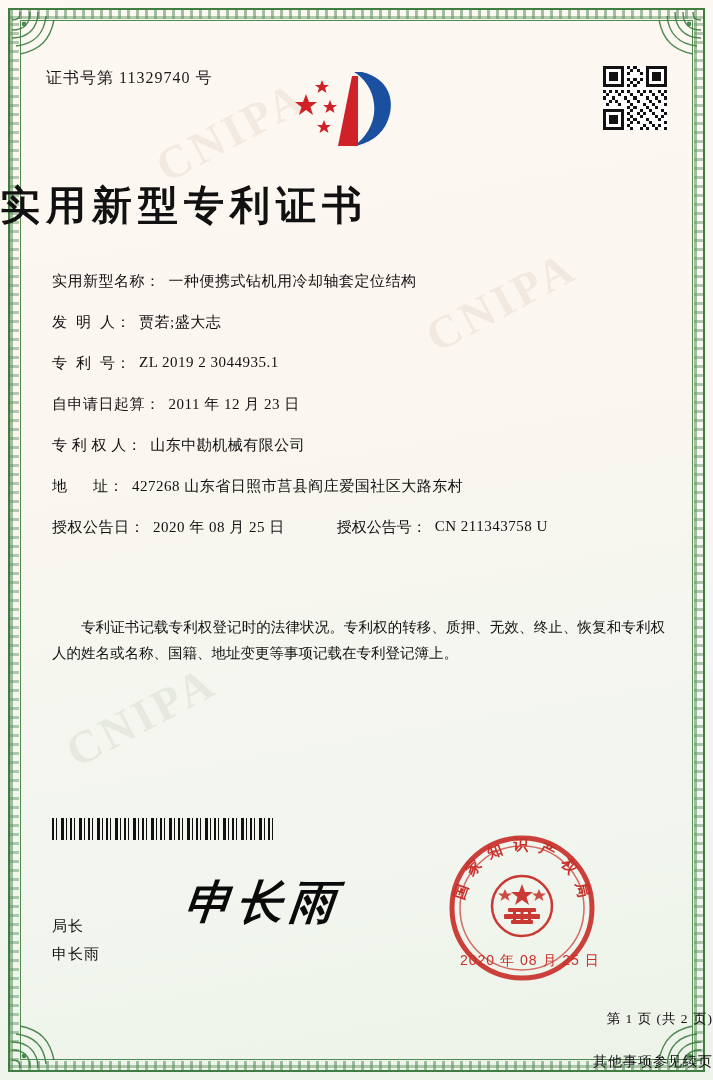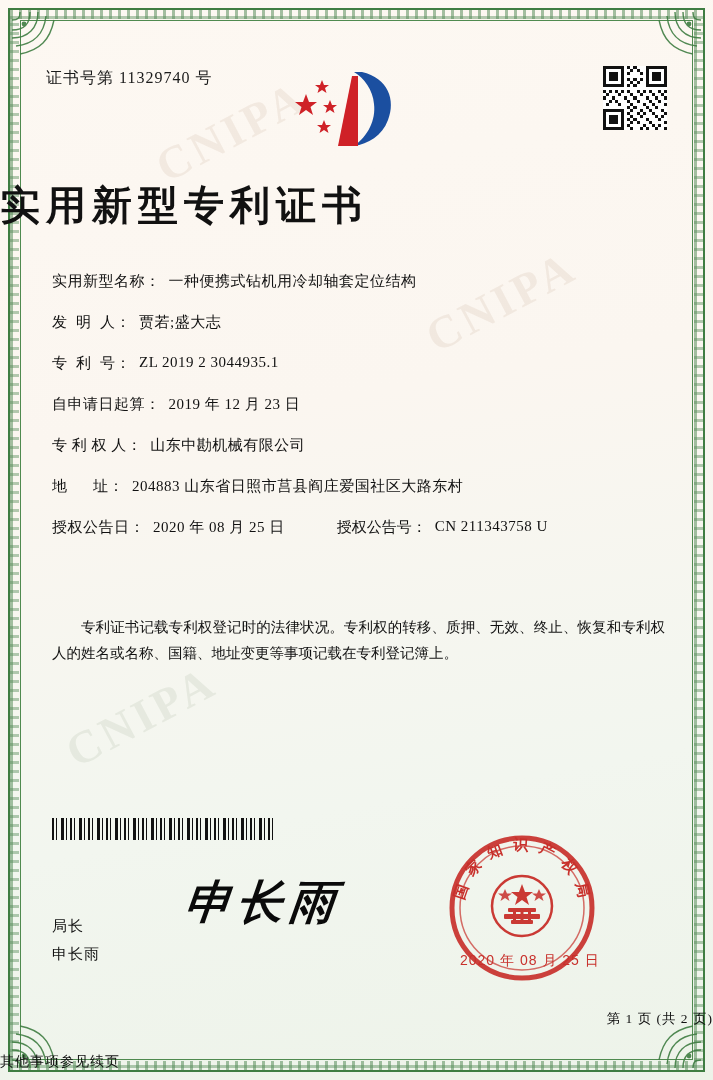--- a/index.html
+++ b/index.html
@@ -210,21 +210,21 @@
     position: absolute;
     left: 0; right: 0; top: 1010px;
     text-align: right;
     font-size: 13.5px;
     color: #111;
     letter-spacing: 1px;
   }
   .footnote {
     position: absolute;
     left: 0; right: 0; top: 1053px;
-    text-align: left;
+    text-align: right;
     font-size: 14px;
     color: #111;
     letter-spacing: 1px;
   }
 </style>
 </head>
 <body>
 
 <div class="page">
 
@@ -423,29 +423,29 @@
     <div class="field-row">
       <span class="field-label">发  明  人：</span>
       <span class="field-value">贾若;盛大志</span>
     </div>
     <div class="field-row">
       <span class="field-label">专  利  号：</span>
       <span class="field-value">ZL 2019 2 3044935.1</span>
     </div>
     <div class="field-row">
       <span class="field-label">自申请日起算：</span>
-      <span class="field-value">2019 年 12 月 23 日</span>
+      <span class="field-value">2011 年 12 月 23 日</span>
     </div>
     <div class="field-row">
       <span class="field-label">专 利 权 人：</span>
       <span class="field-value">山东中勘机械有限公司</span>
     </div>
     <div class="field-row">
       <span class="field-label">地      址：</span>
-      <span class="field-value">204883  山东省日照市莒县阎庄爱国社区大路东村</span>
+      <span class="field-value">427268  山东省日照市莒县阎庄爱国社区大路东村</span>
     </div>
     <div class="field-row two">
       <span class="field-label">授权公告日：</span>
       <span class="field-value">2020 年 08 月 25 日</span>
       <span class="field-label2">授权公告号：</span>
       <span class="field-value">CN 211343758 U</span>
     </div>
   </div>
 
   <div class="paras">

